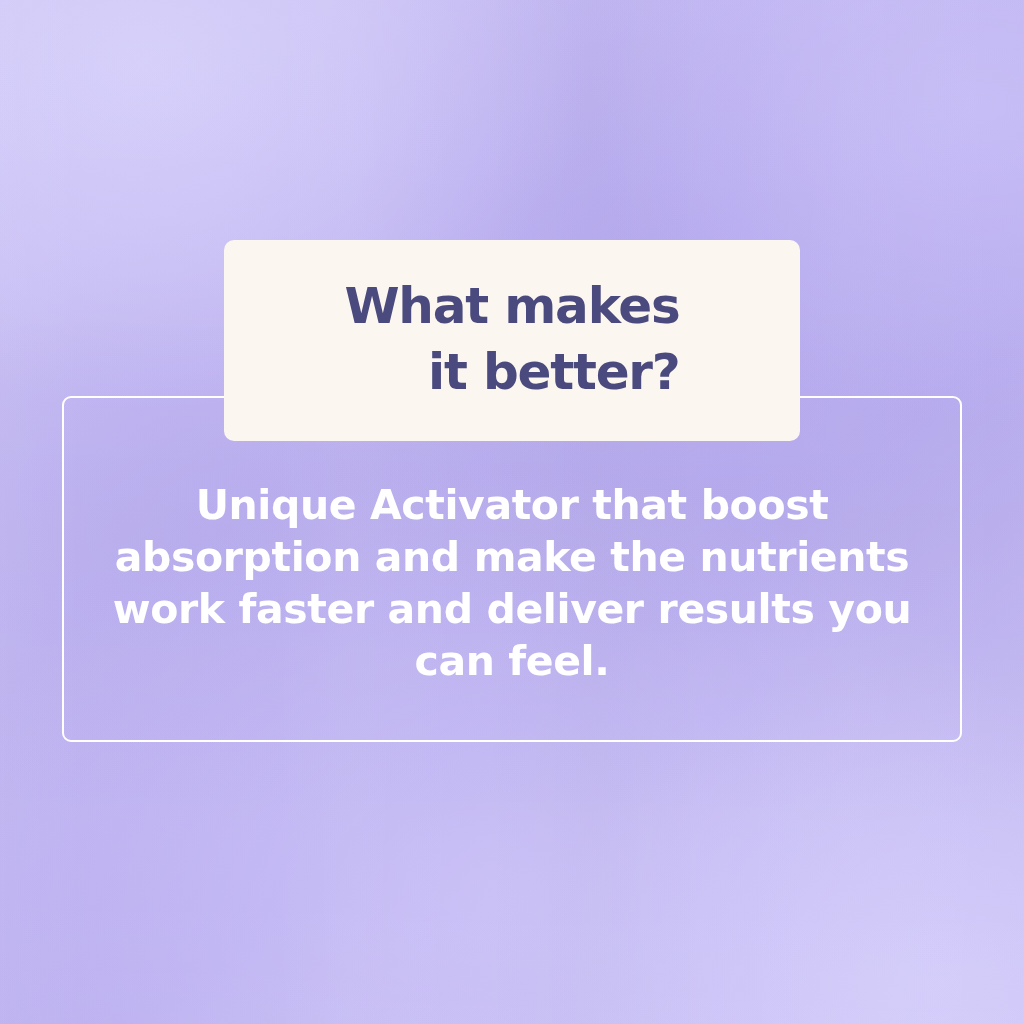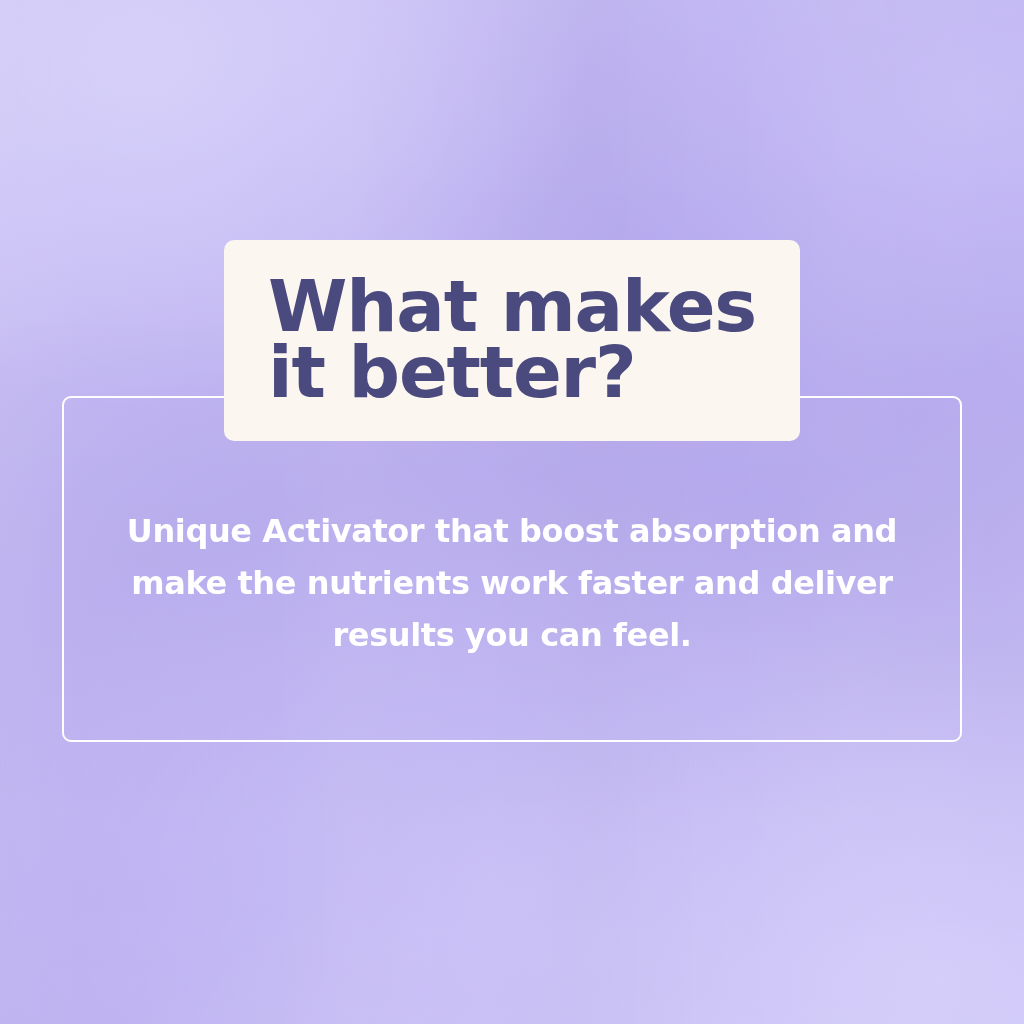--- a/index.html
+++ b/index.html
@@ -82,46 +82,46 @@
     display: flex;
     align-items: center;
     justify-content: center;
   }
 
   .heading-text {
     margin: 8px;
     padding: 0 0 4px 0;
     color: #4a4a7e;
     font-family: "DejaVu Sans", sans-serif;
-    font-size: 72px;
+    font-size: 50px;
     font-weight: bold;
     line-height: 66px;
     letter-spacing: -1.2px;
-    text-align: left;
+    text-align: right;
     white-space: pre-line;
   }
 
   
   .body-wrap {
     position: absolute;
     left: 92px;
     top: 470px;
     width: 840px;
     height: 225px;
     z-index: 4;
     display: flex;
     align-items: center;
     justify-content: center;
   }
 
   .body-text {
     margin: 0;
     color: #ffffff;
     font-family: "DejaVu Sans", sans-serif;
-    font-size: 32px;
+    font-size: 41px;
     font-weight: bold;
     line-height: 52px;
     letter-spacing: -0.4px;
     text-align: center;
   }
 </style>
 </head>
 <body>
 
 <div id="canvas">

